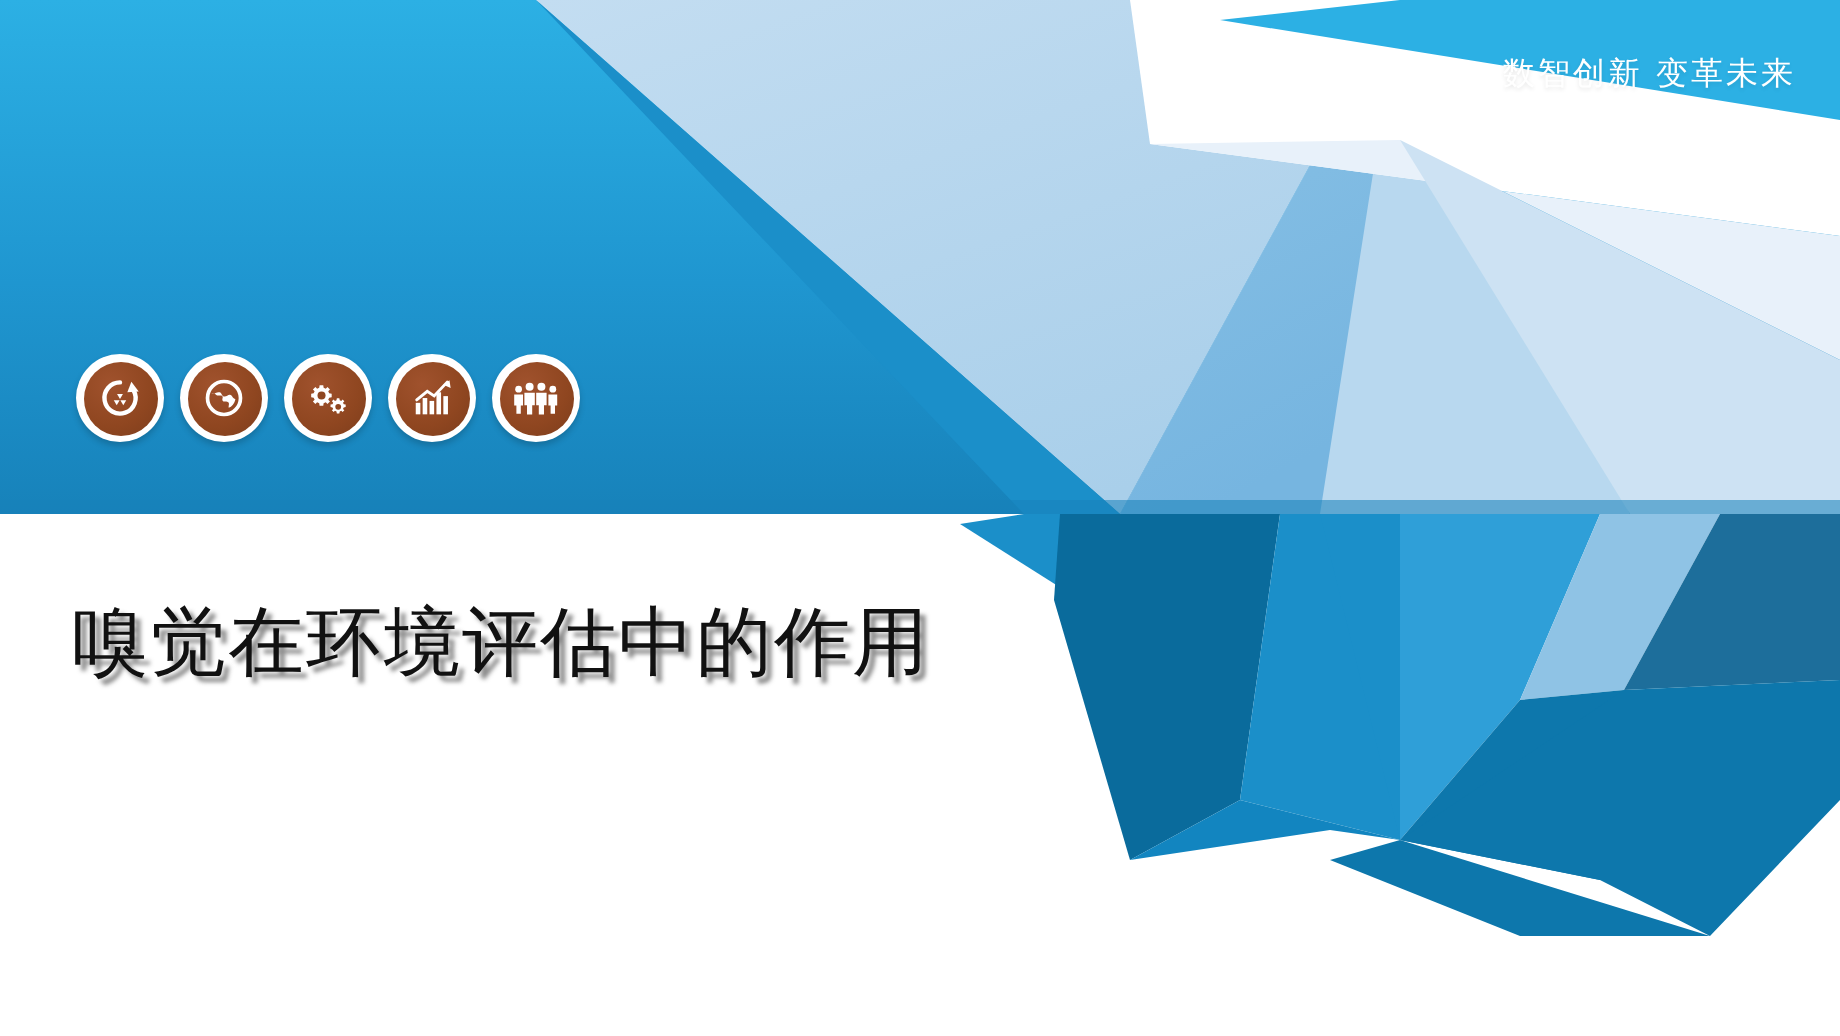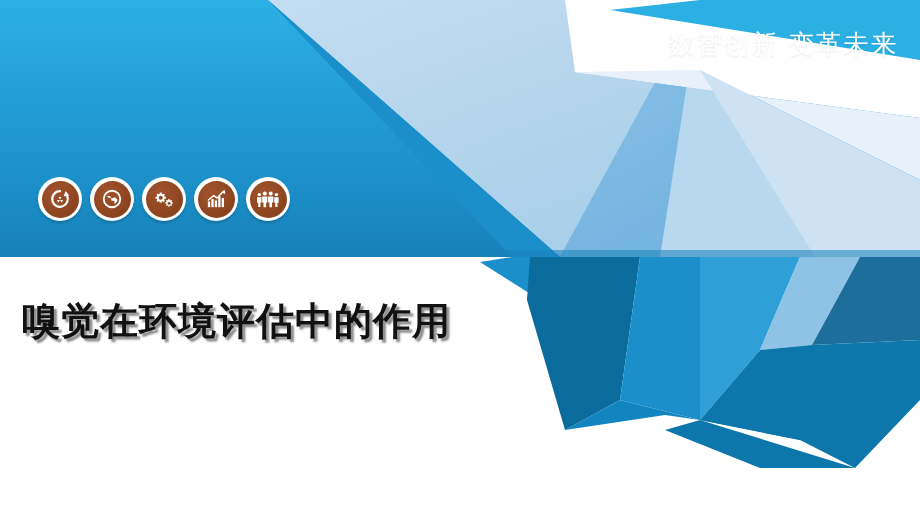--- a/index.html
+++ b/index.html
@@ -25,21 +25,21 @@
     height: 518px;
     display: block;
   }
   
   #tagline {
     position: absolute;
     right: 22px;
     top: 27px;
     color: #ffffff;
     font-family: "DejaVu Serif", "Liberation Serif", serif;
-    font-size: 26px;
+    font-size: 16px;
     letter-spacing: 1.5px;
     white-space: nowrap;
     z-index: 6;
     text-shadow: 0 1px 2px rgba(0,0,0,0.10);
   }
   
   #icon-strip {
     position: absolute;
     left: 38px;
     top: 177px;
@@ -67,24 +67,24 @@
     display: flex;
     align-items: center;
     justify-content: center;
   }
   .icon-badge svg {
     display: block;
   }
   
   #title {
     position: absolute;
-    left: 22px;
+    left: 36px;
     top: 296px;
     font-family: "DejaVu Sans", "Liberation Sans", sans-serif;
-    font-weight: bold;
+    font-weight: normal;
     font-size: 38px;
     color: #111111;
     letter-spacing: 1px;
     white-space: nowrap;
     z-index: 6;
     text-shadow: 3px 3px 2px rgba(120,120,120,0.85);
   }
 </style>
 </head>
 <body>

